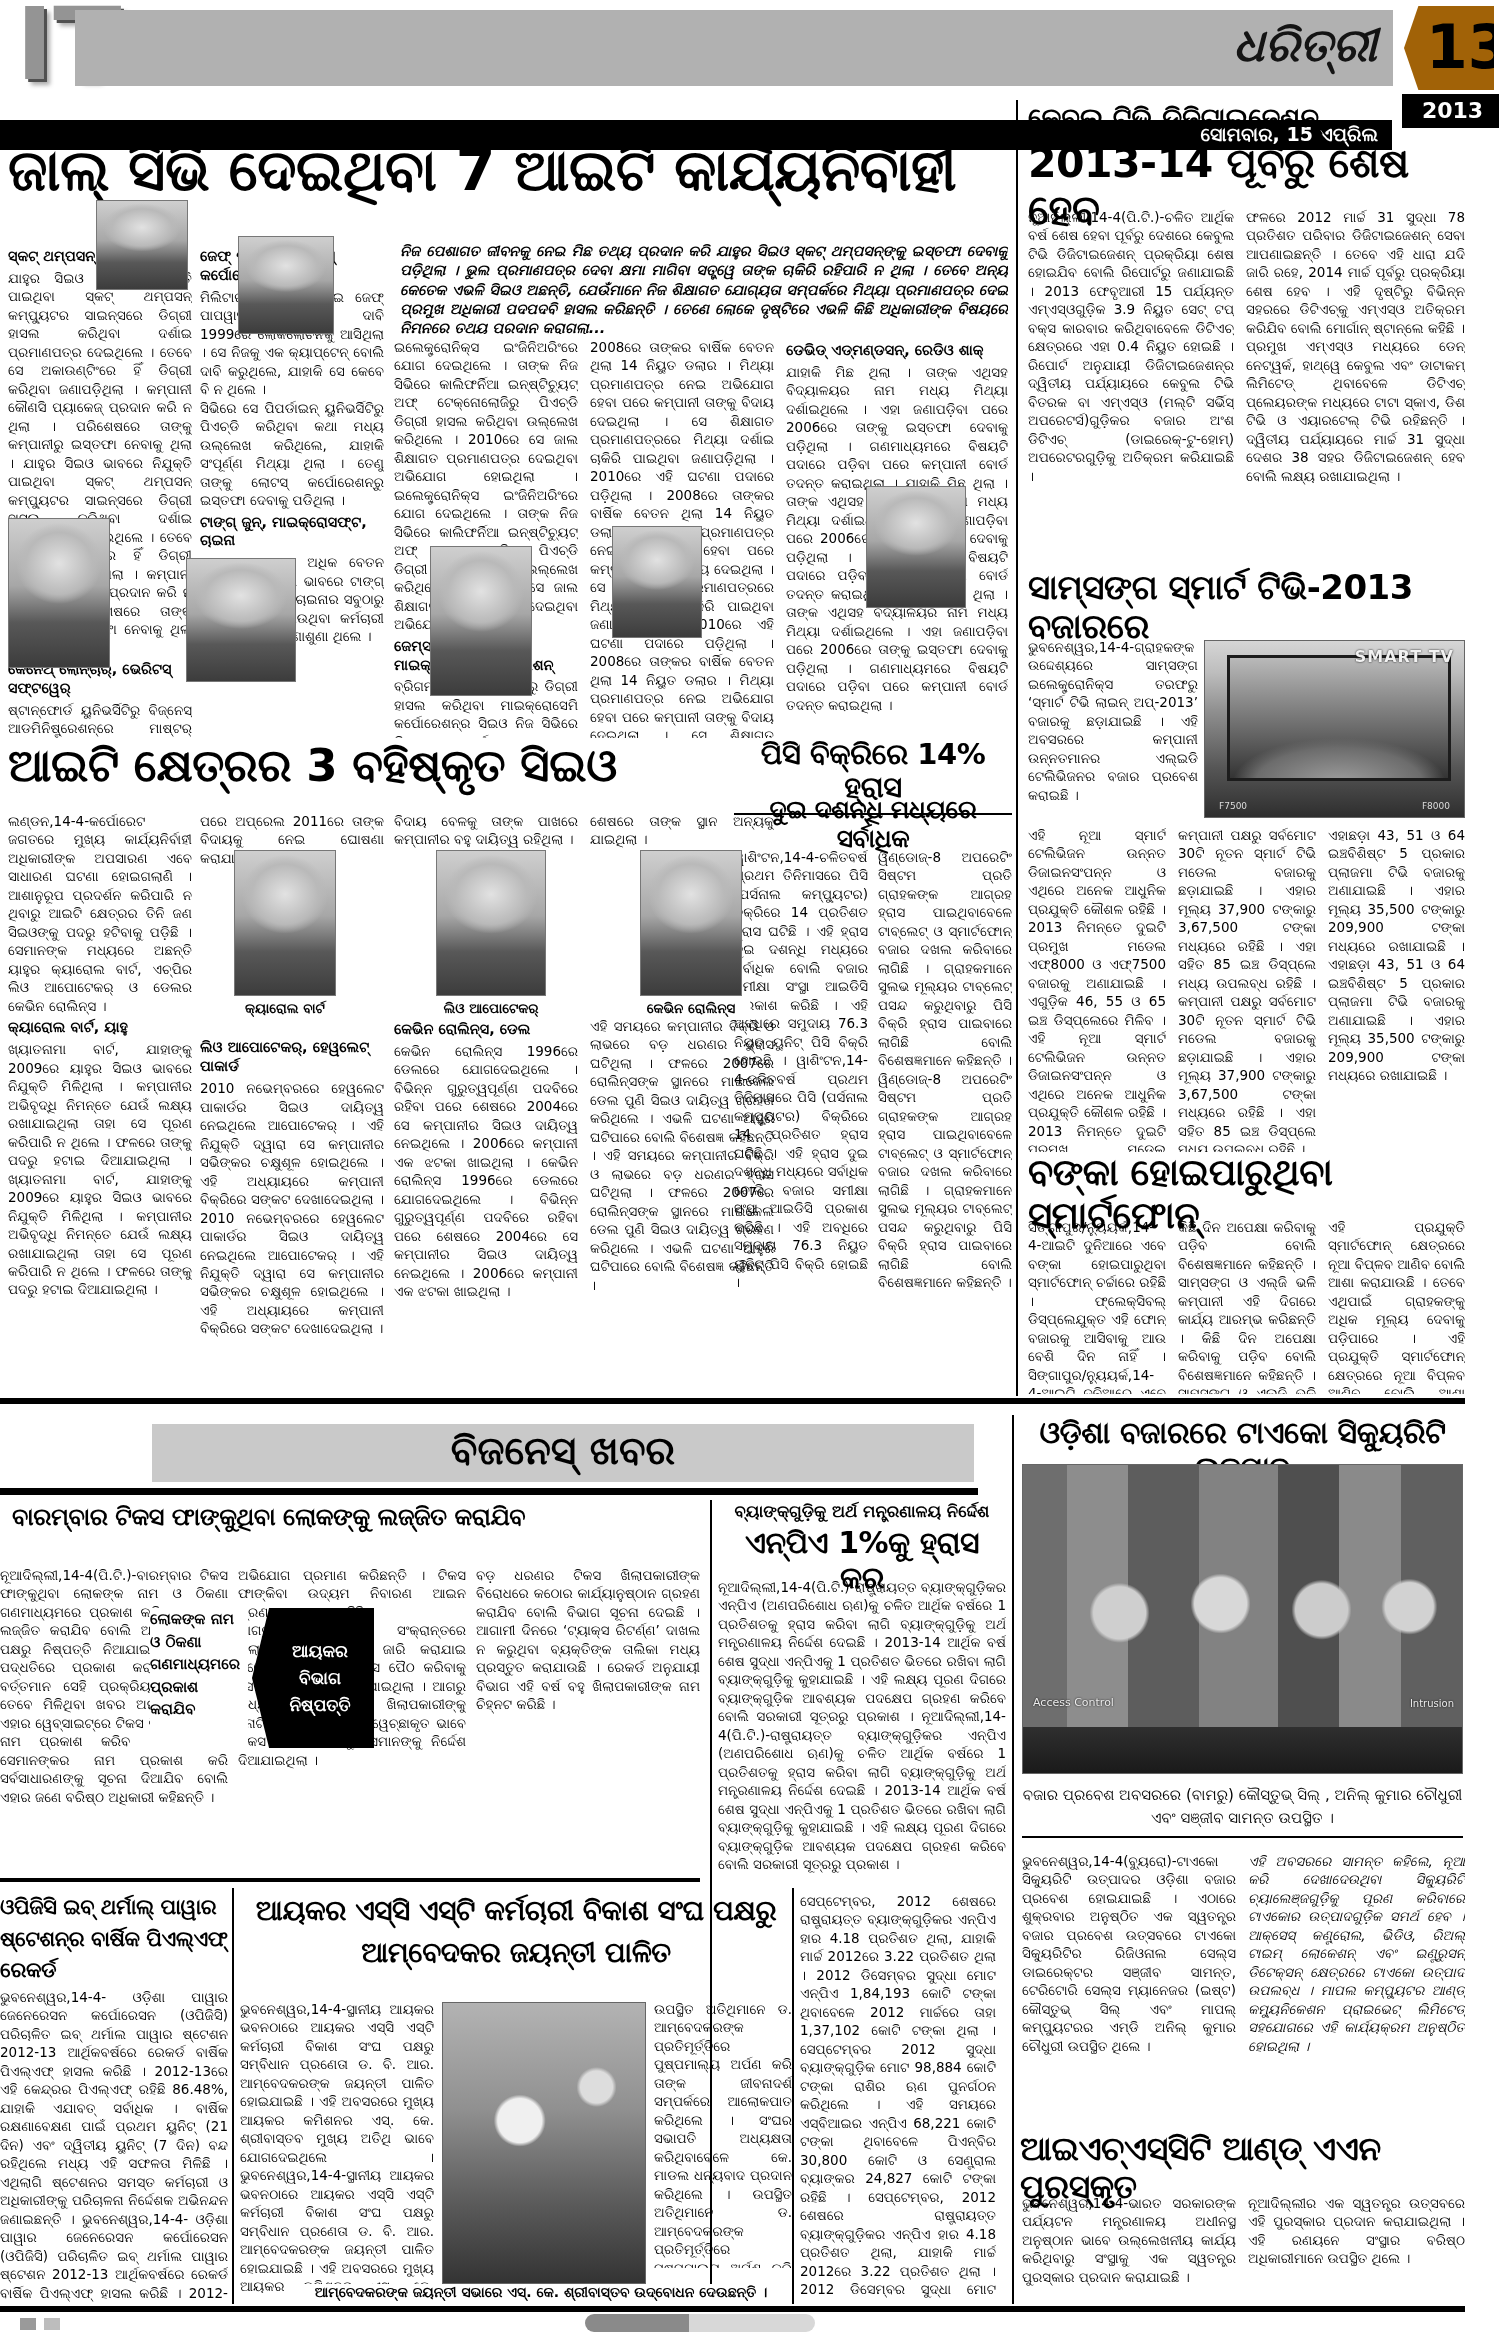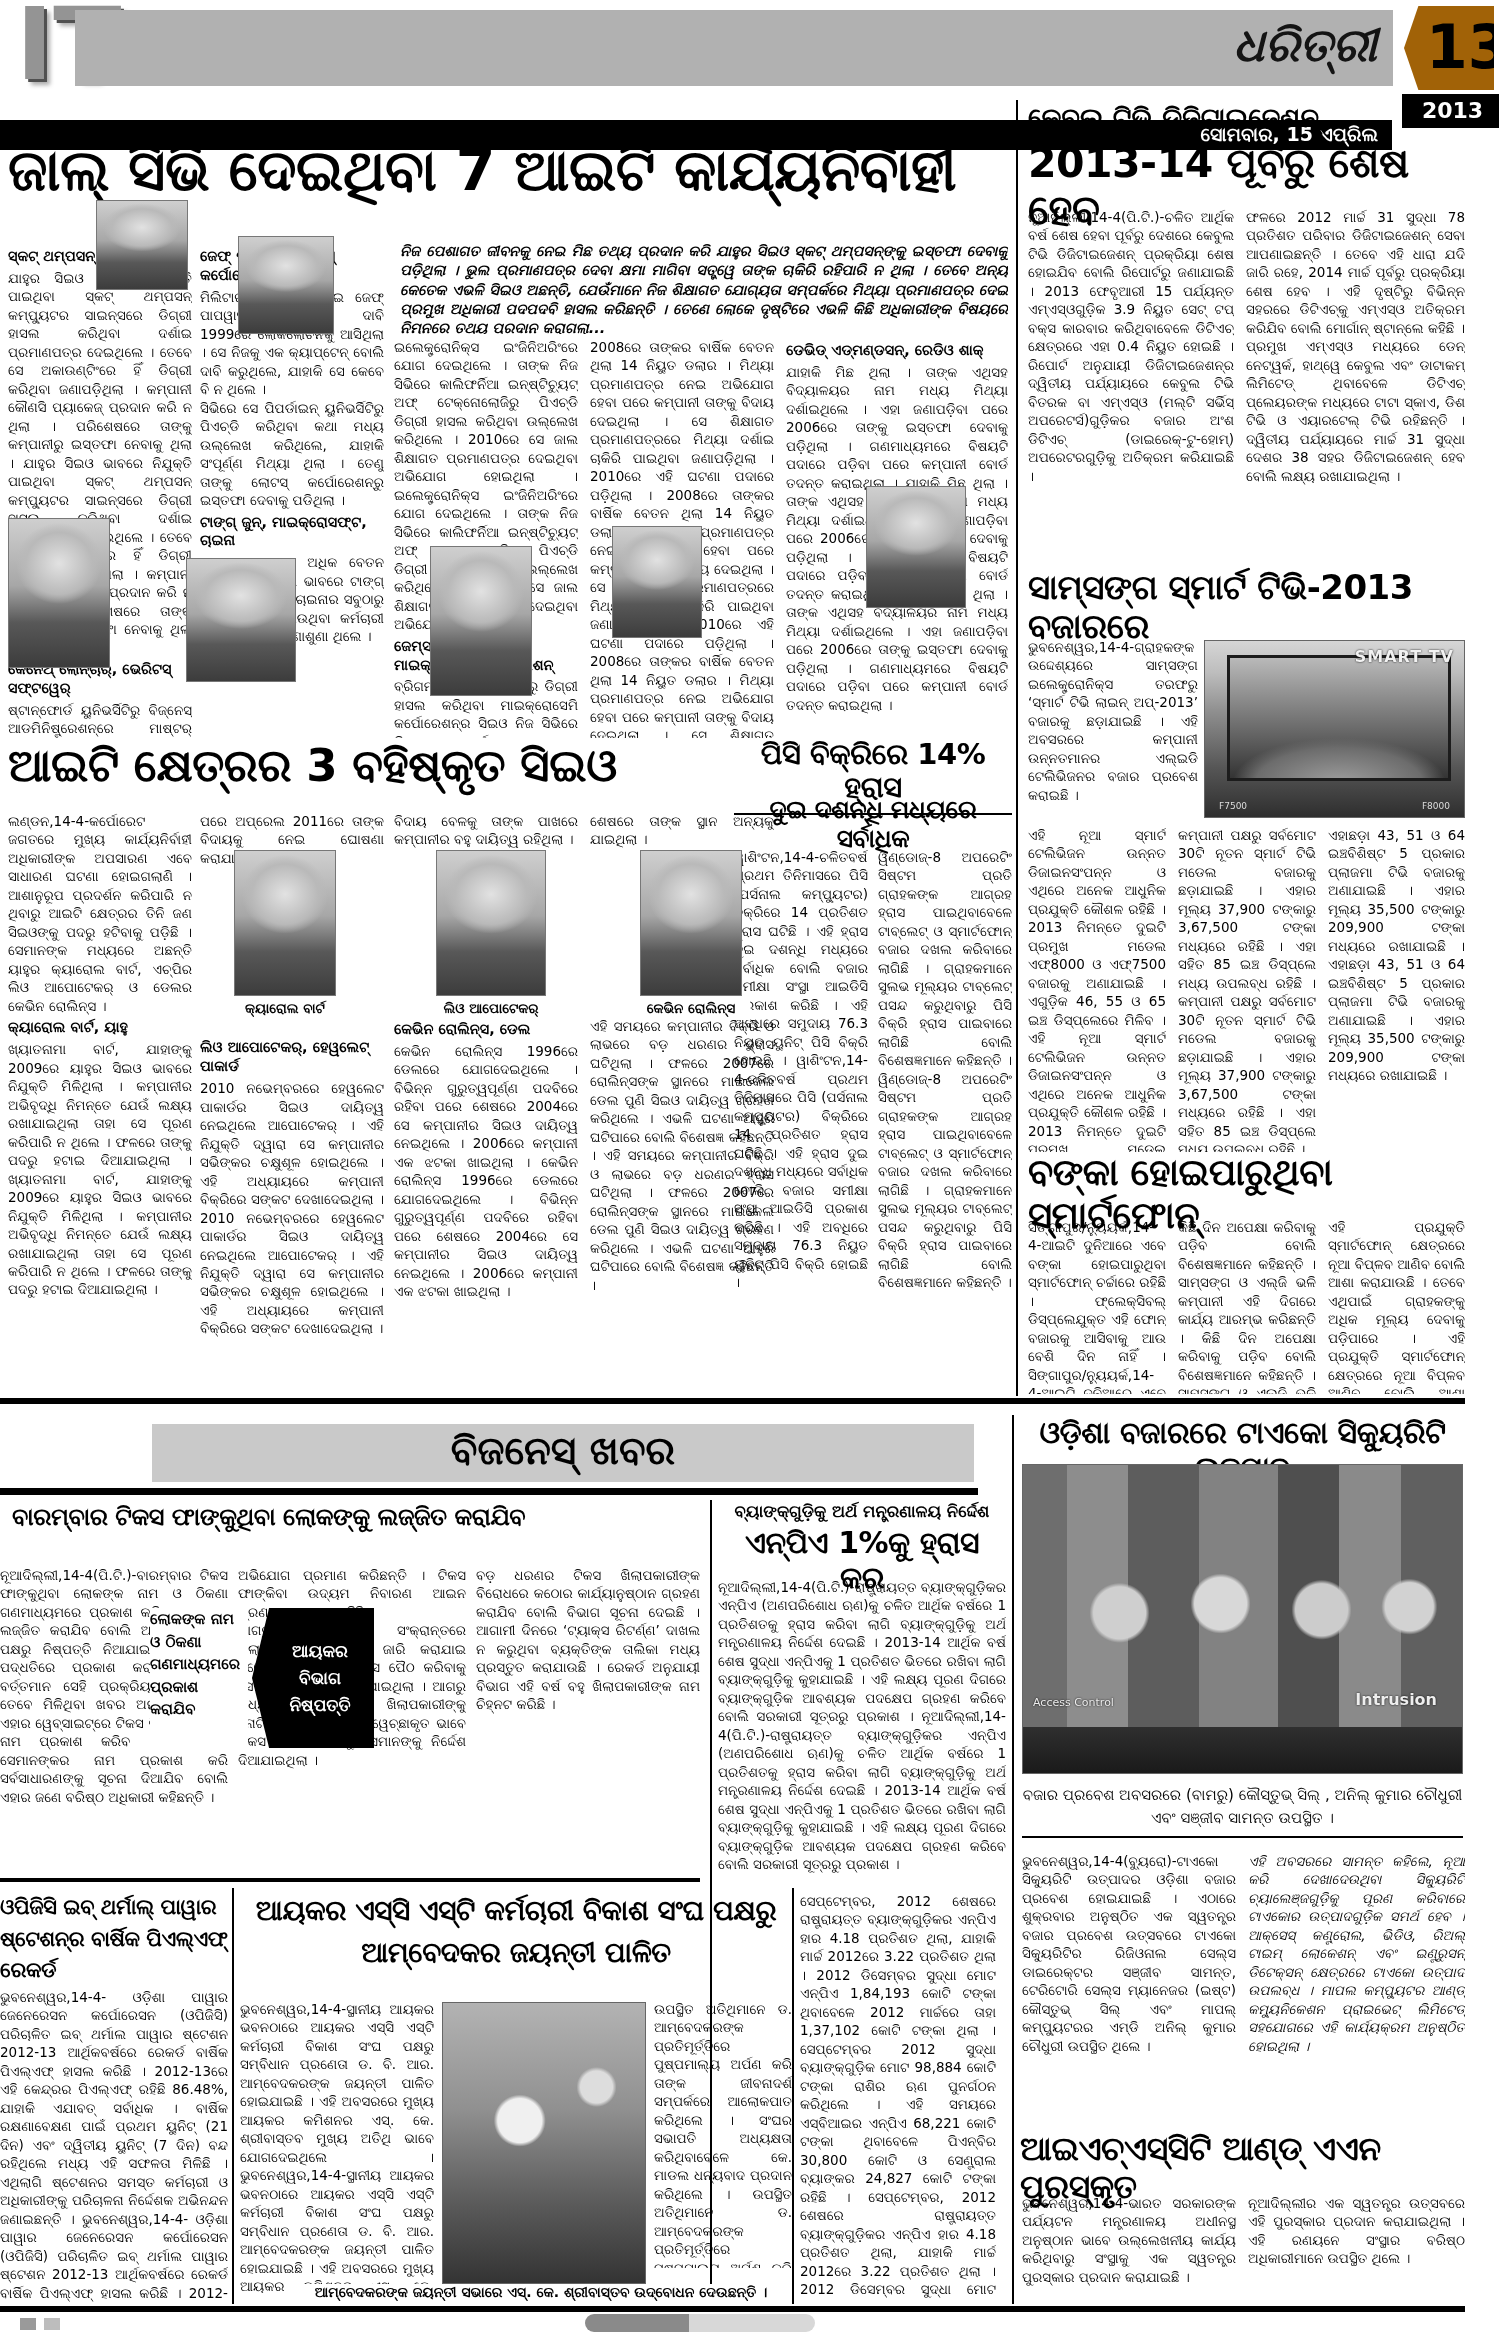--- a/index.html
+++ b/index.html
@@ -213,21 +213,21 @@
   <div class="vrule" style="left:1012px;top:1415px;width:2px;height:889px;"></div>
   <div class="abs headline center" style="left:1020px;top:1416px;width:445px;font-size:30px;">ଓଡ଼ିଶା ବଜାରରେ ଟାଏକୋ ସିକ୍ୟୁରିଟି ଉତ୍ପାଦ</div>
   <div class="abs" style="left:1022px;top:1464px;width:441px;height:310px;border:1px solid #666;box-sizing:border-box;z-index:5;
               background:
                radial-gradient(circle at 22% 48%, #cfcfcf 0 26px, rgba(0,0,0,0) 30px),
                radial-gradient(circle at 45% 45%, #d8d8d8 0 26px, rgba(0,0,0,0) 30px),
                radial-gradient(circle at 68% 47%, #cccccc 0 26px, rgba(0,0,0,0) 30px),
                radial-gradient(circle at 88% 46%, #d2d2d2 0 24px, rgba(0,0,0,0) 28px),
                linear-gradient(90deg,#6e6e6e 0 10%,#8d8d8d 10% 24%,#5d5d5d 24% 40%,#828282 40% 58%,#4f4f4f 58% 72%,#8a8a8a 72% 86%,#606060 86%);">
     <div style="position:absolute;left:10px;bottom:64px;color:#eee;font-size:11px;text-shadow:0 0 2px #000;">Access Control</div>
-    <div style="position:absolute;right:25px;bottom:64px;color:#eee;font-size:16px;text-shadow:0 0 2px #000;font-weight:bold;">Intrusion</div>
+    <div style="position:absolute;right:8px;bottom:64px;color:#eee;font-size:10px;text-shadow:0 0 2px #000;">Intrusion</div>
     <div style="position:absolute;left:0;right:0;bottom:0;height:46px;background:linear-gradient(180deg,#2f2f2f,#1a1a1a);"></div>
   </div>
   <div class="abs caption" style="left:1022px;top:1780px;width:441px;height:58px;font-weight:normal;font-size:15px;line-height:1.5;
               border-bottom:2px solid #000;padding-top:4px;box-sizing:border-box;">ବଜାର ପ୍ରବେଶ ଅବସରରେ (ବାମରୁ) କୌସ୍ତୁଭ୍ ସିଲ୍ , ଅନିଲ୍ କୁମାର ଚୌଧୁରୀ ଏବଂ ସଞ୍ଜୀବ ସାମନ୍ତ ଉପସ୍ଥିତ ।</div>
   <div class="col" style="left:1022px;top:1852px;width:214px;height:246px;">
     <div class="btxt">ଭୁବନେଶ୍ୱର,14-4(ବ୍ୟୁରୋ)-ଟାଏକୋ ସିକ୍ୟୁରିଟି ଉତ୍ପାଦର ଓଡ଼ିଶା ବଜାର ପ୍ରବେଶ ହୋଇଯାଇଛି । ଏଠାରେ ଶୁକ୍ରବାର ଅନୁଷ୍ଠିତ ଏକ ସ୍ୱତନ୍ତ୍ର ବଜାର ପ୍ରବେଶ ଉତ୍ସବରେ ଟାଏକୋ ସିକ୍ୟୁରିଟିର ରିଜିଓନାଲ ସେଲ୍ସ ଡାଇରେକ୍ଟର ସଞ୍ଜୀବ ସାମନ୍ତ, ଟେରିଟୋରି ସେଲ୍ସ ମ୍ୟାନେଜର (ଇଷ୍ଟ) କୌସ୍ତୁଭ୍ ସିଲ୍ ଏବଂ ମାପଲ୍ କମ୍ପ୍ୟୁଟରର ଏମ୍‌ଡି ଅନିଲ୍ କୁମାର ଚୌଧୁରୀ ଉପସ୍ଥିତ ଥିଲେ ।</div>
   </div>
   <div class="col" style="left:1248px;top:1852px;width:217px;height:246px;font-style:italic;">
     <div class="btxt">ଏହି ଅବସରରେ ସାମନ୍ତ କହିଲେ, ନୂଆ କରି ଦେଖାଦେଉଥିବା ସିକ୍ୟୁରିଟି ଚ୍ୟାଲେଞ୍ଜଗୁଡ଼ିକୁ ପୂରଣ କରିବାରେ ଟାଏକୋର ଉତ୍ପାଦଗୁଡ଼ିକ ସମର୍ଥ ହେବ । ଆକ୍ସେସ୍ କଣ୍ଟ୍ରୋଲ, ଭିଡିଓ, ରିଅଲ୍ ଟାଇମ୍ ଲୋକେଶନ୍ ଏବଂ ଇଣ୍ଟ୍ରୁସନ୍ ଡିଟେକ୍ସନ୍ କ୍ଷେତ୍ରରେ ଟାଏକୋ ଉତ୍ପାଦ ଉପଲବ୍ଧ । ମାପଲ କମ୍ପ୍ୟୁଟର ଆଣ୍ଡ୍ କମ୍ୟୁନିକେଶନ ପ୍ରାଇଭେଟ୍ ଲିମିଟେଡ୍ ସହଯୋଗରେ ଏହି କାର୍ଯ୍ୟକ୍ରମ ଅନୁଷ୍ଠିତ ହୋଇଥିଲା ।</div>
   </div>

